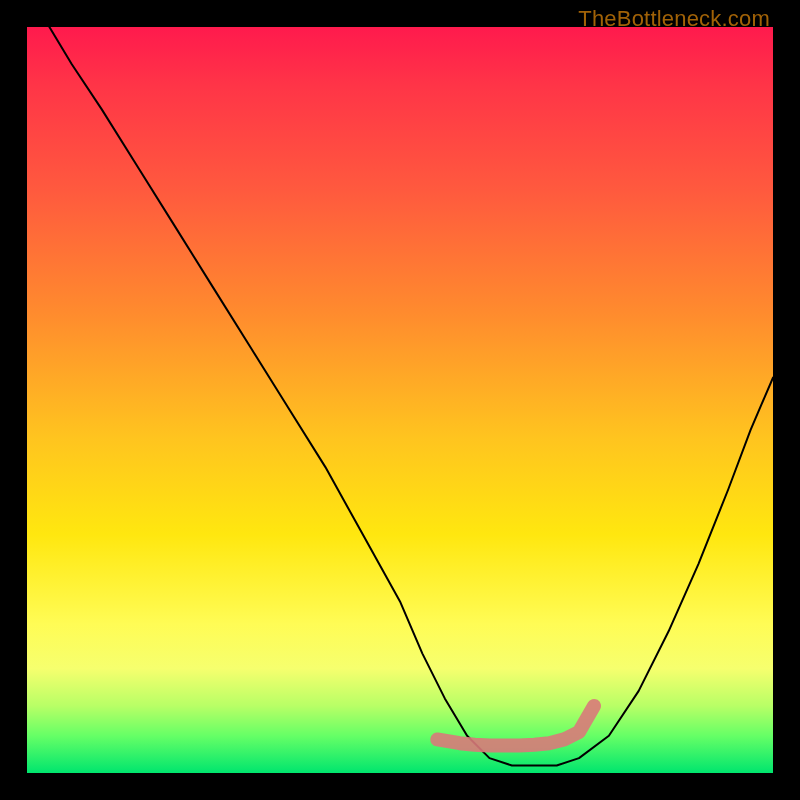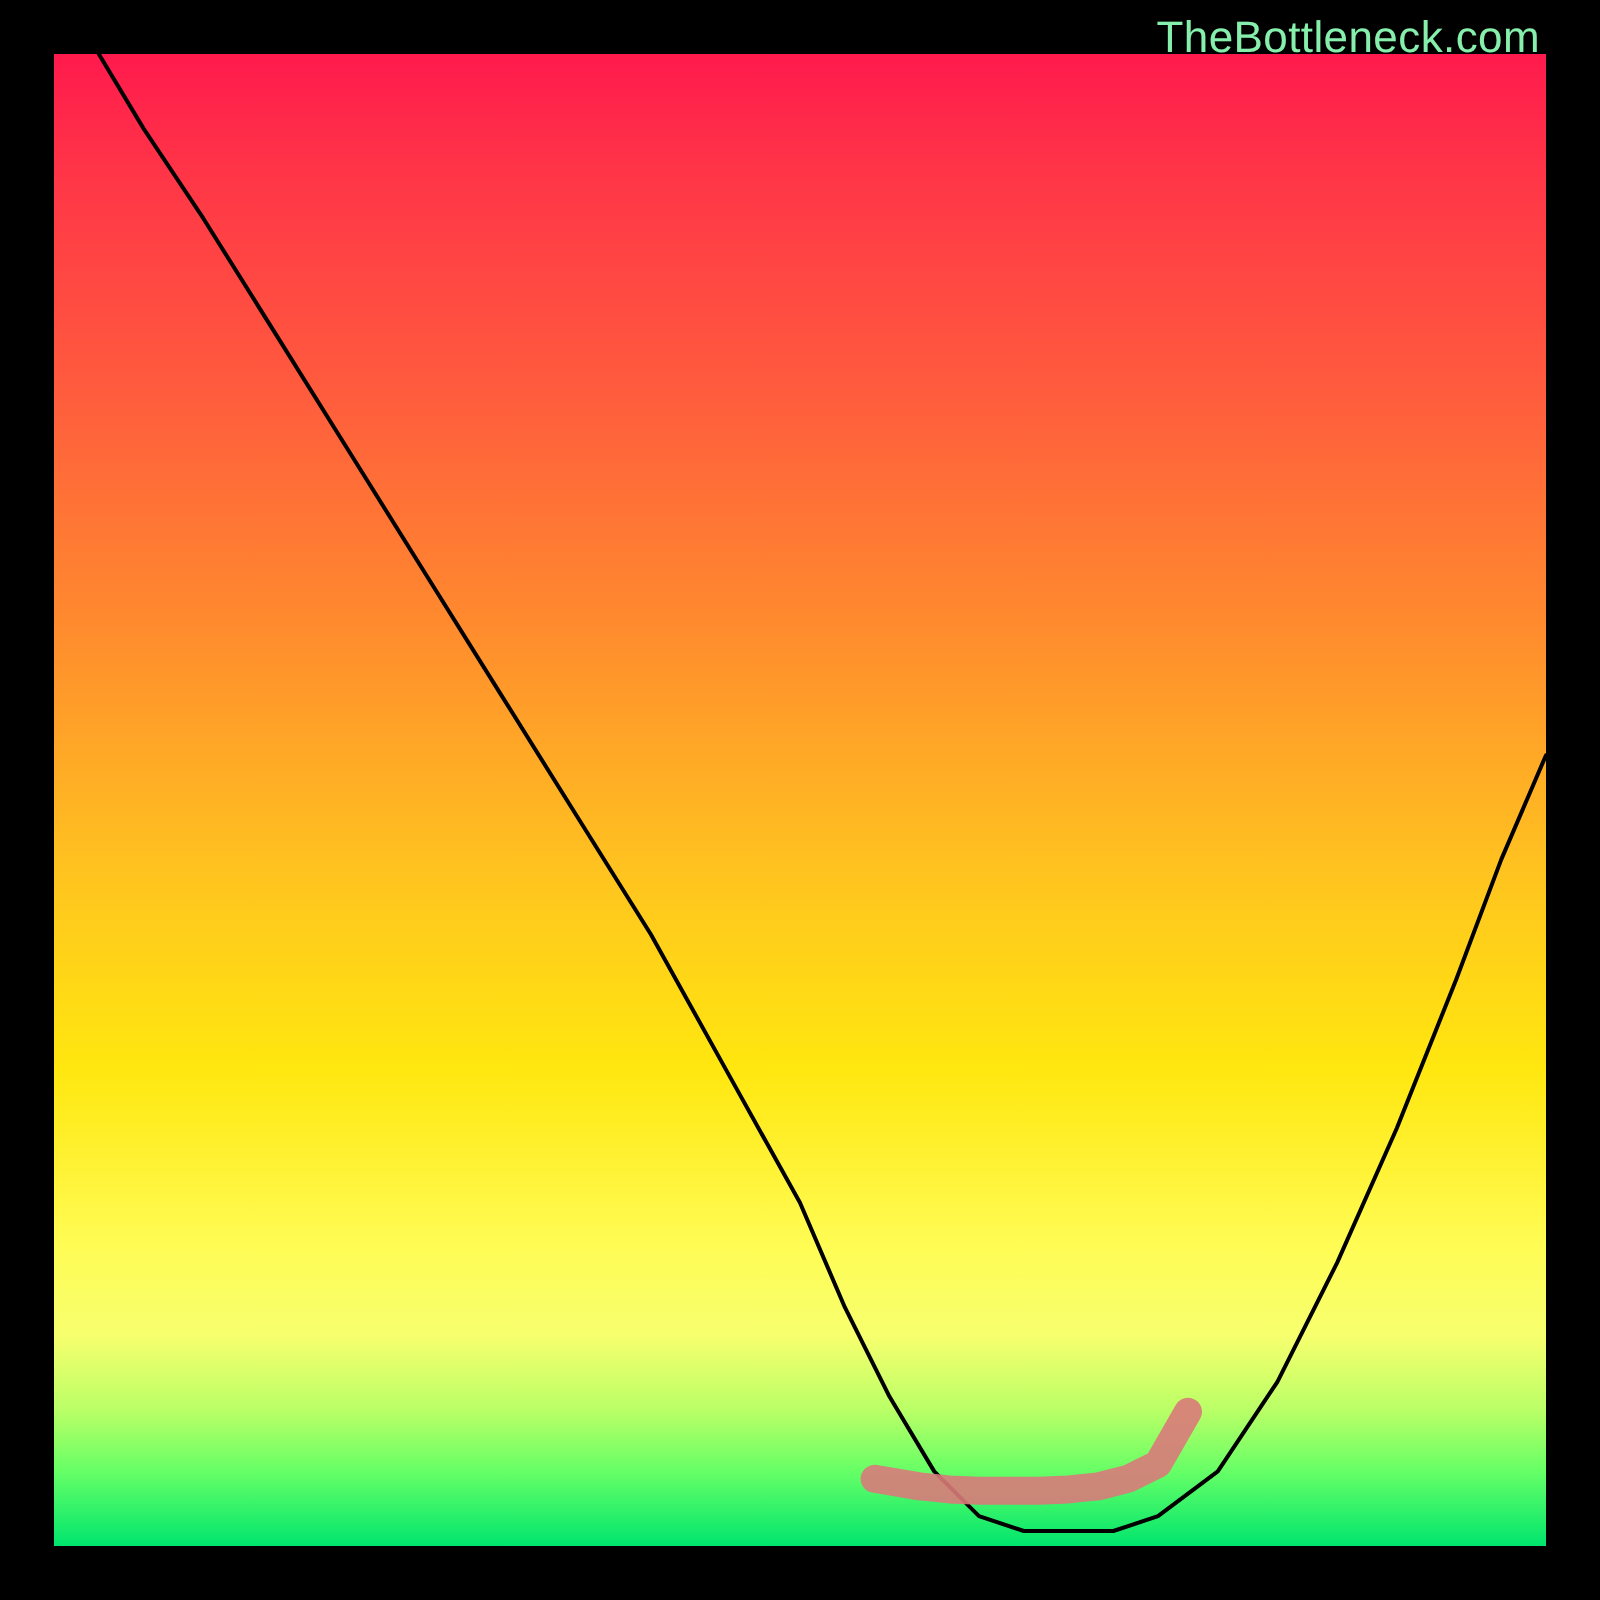--- a/index.html
+++ b/index.html
@@ -36,21 +36,21 @@
       #f6ff6e 86%,
       #b8ff66 91%,
       #66ff66 95%,
       #00e56e 100%
     );
   }
   .attribution {
     position: absolute;
     top: 6px;
     right: 30px;
-    color: #86efac;
+    color: #a16207;
     font-size: 22px;
     font-weight: 400;
     letter-spacing: 0.2px;
   }
   svg.curve {
     position: absolute;
     left: 0;
     top: 0;
     width: 746px;
     height: 746px;

